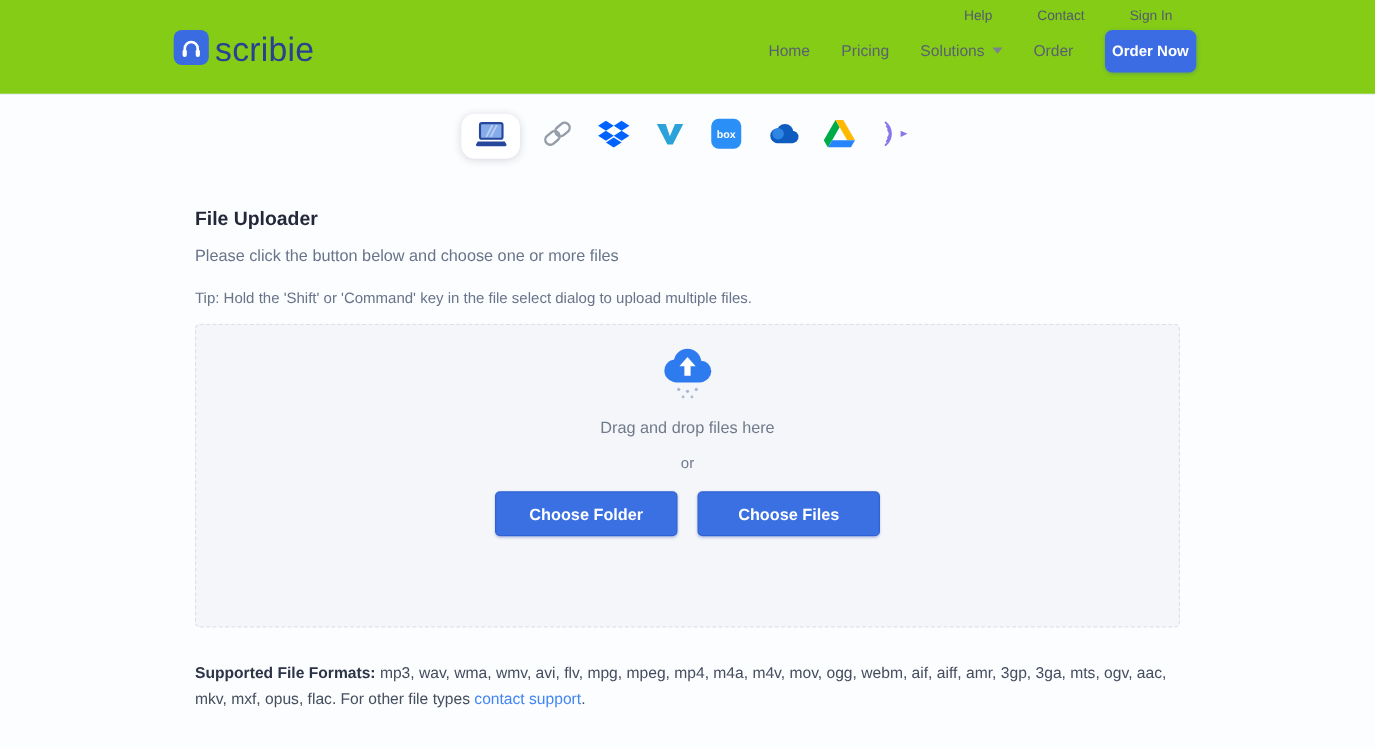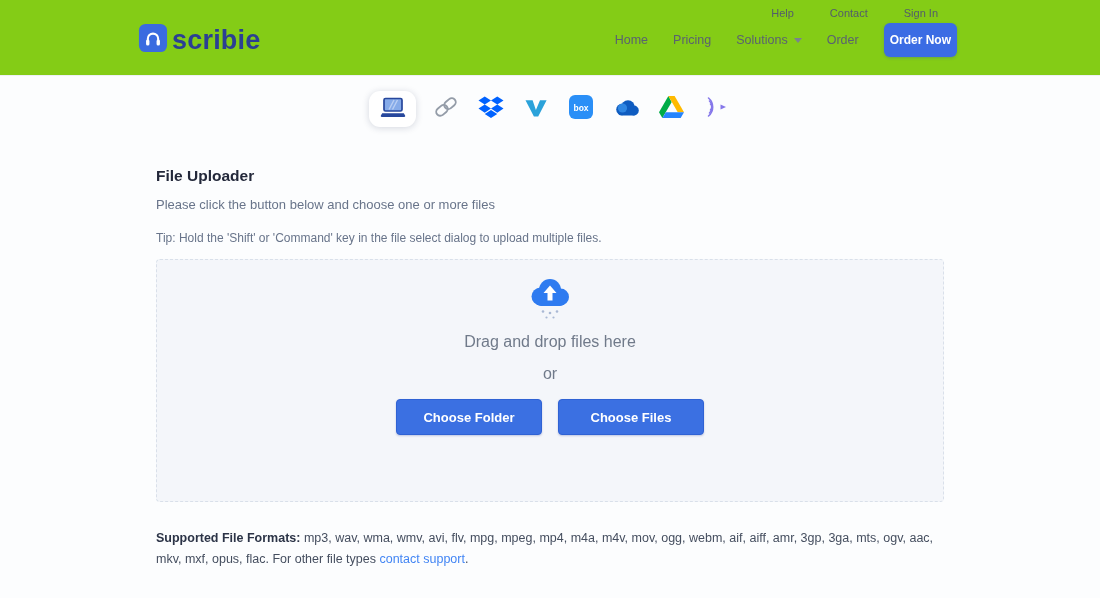--- a/index.html
+++ b/index.html
@@ -27,21 +27,21 @@
   .topbar a { color: #535c6b; text-decoration: none; cursor: pointer; }
   .mainbar {
     display: flex;
     align-items: center;
     justify-content: space-between;
     padding: 4px 143px 0 138px;
   }
   .brand { display: flex; align-items: center; gap: 4px; cursor: pointer; }
   .brand-text {
     font-size: 27px;
-    font-weight: 700;
+    font-weight: 400;
     color: #2b3f93;
     letter-spacing: 0.2px;
   }
   .main-nav { display: flex; align-items: center; gap: 25px; }
   .main-nav a {
     font-size: 12.5px;
     color: #5a6270;
     text-decoration: none;
     cursor: pointer;
     display: inline-flex;
@@ -103,22 +103,22 @@
 
   .dropzone {
     margin-top: 14px;
     height: 243px;
     background: #f4f6fa;
     border: 1px dashed #d9e0ea;
     border-radius: 4px;
     text-align: center;
     padding-top: 11px;
   }
-  .drag-text { margin-top: 8px; font-size: 16px; color: #707a8a; }
-  .or-text { margin-top: 14px; font-size: 16px; color: #707a8a; }
+  .drag-text { margin-top: 8px; font-size: 13px; color: #707a8a; }
+  .or-text { margin-top: 14px; font-size: 12px; color: #707a8a; }
   .btn-row {
     margin-top: 16px;
     display: flex;
     justify-content: center;
     gap: 16px;
   }
   .choose-btn {
     width: 146px; height: 36px;
     background: #3b70e2;
     border: 1px solid #2f62d4;

